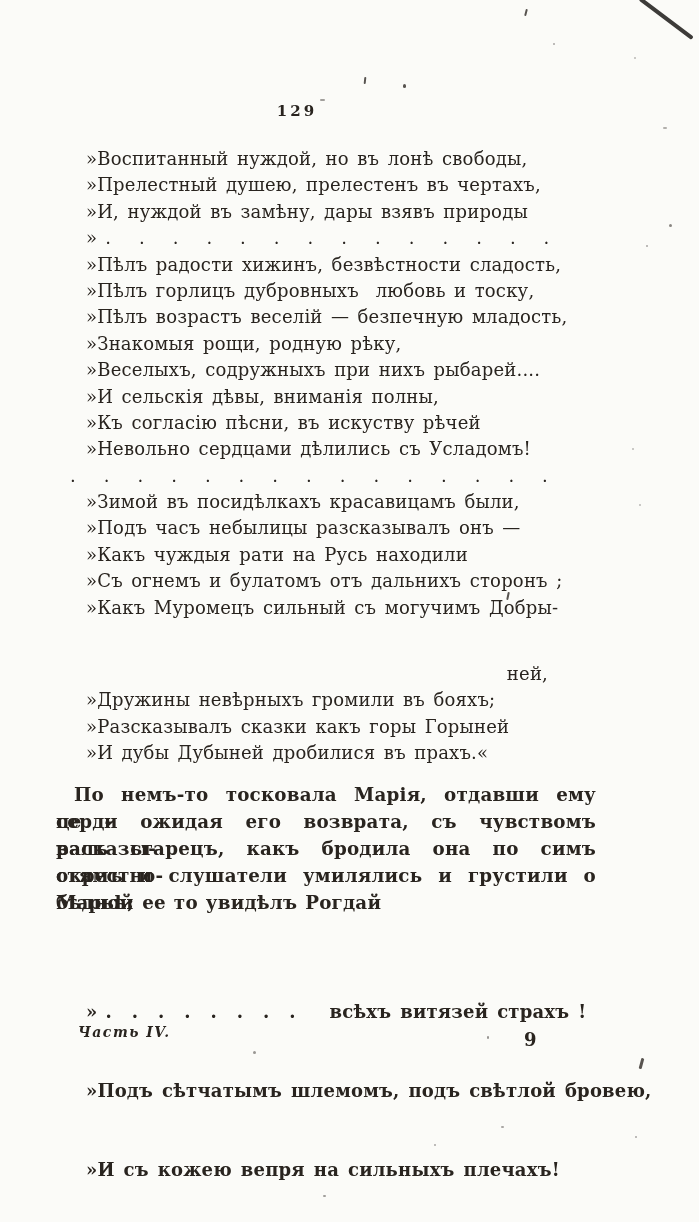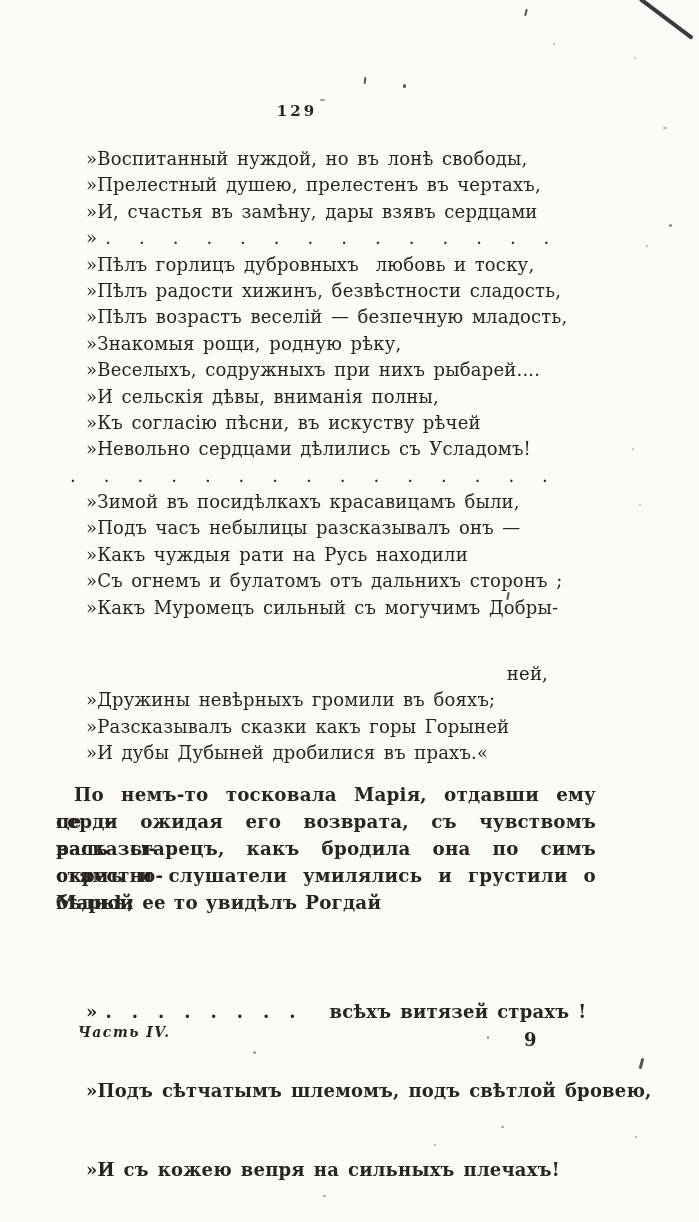--- a/index.html
+++ b/index.html
@@ -52,24 +52,24 @@
 
 <div class="page">
 
   <div class="fold-line"></div>
 
   <div class="pagenum">129</div>
 
   <div class="poem">
     <div class="pl">»Воспитанный нуждой, но въ лонѣ свободы,</div>
     <div class="pl">»Прелестный душею, прелестенъ въ чертахъ,</div>
-    <div class="pl">»И, счастья въ замѣну, дары взявъ сердцами</div>
+    <div class="pl">»И, нуждой въ замѣну, дары взявъ природы</div>
     <div class="pl"><span>»</span><span class="dots">..............</span></div>
+    <div class="pl">»Пѣлъ радости хижинъ, безвѣстности сладость,</div>
     <div class="pl">»Пѣлъ горлицъ дубровныхъ  любовь и тоску,</div>
-    <div class="pl">»Пѣлъ радости хижинъ, безвѣстности сладость,</div>
     <div class="pl">»Пѣлъ возрастъ веселій — безпечную младость,</div>
     <div class="pl">»Знакомыя рощи, родную рѣку,</div>
     <div class="pl">»Веселыхъ, содружныхъ при нихъ рыбарей....</div>
     <div class="pl">»И сельскія дѣвы, вниманія полны,</div>
     <div class="pl">»Къ согласію пѣсни, въ искуству рѣчей</div>
     <div class="pl">»Невольно сердцами дѣлились съ Усладомъ!</div>
     <div class="pl dots2row"><span class="dots">...............</span></div>
     <div class="pl">»Зимой въ посидѣлкахъ красавицамъ были,</div>
     <div class="pl">»Подъ часъ небылицы разсказывалъ онъ —</div>
     <div class="pl">»Какъ чуждыя рати на Русь находили</div>

